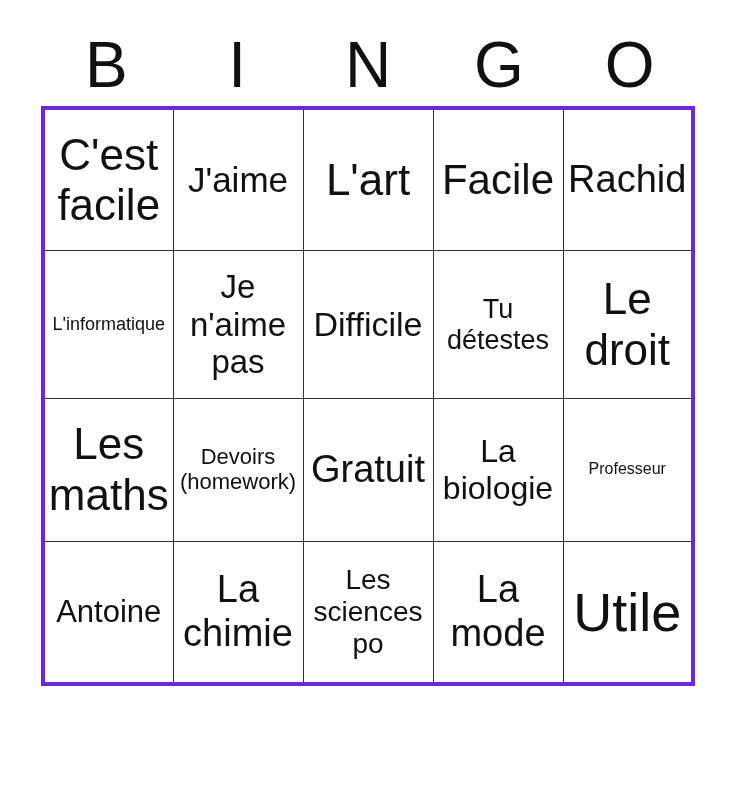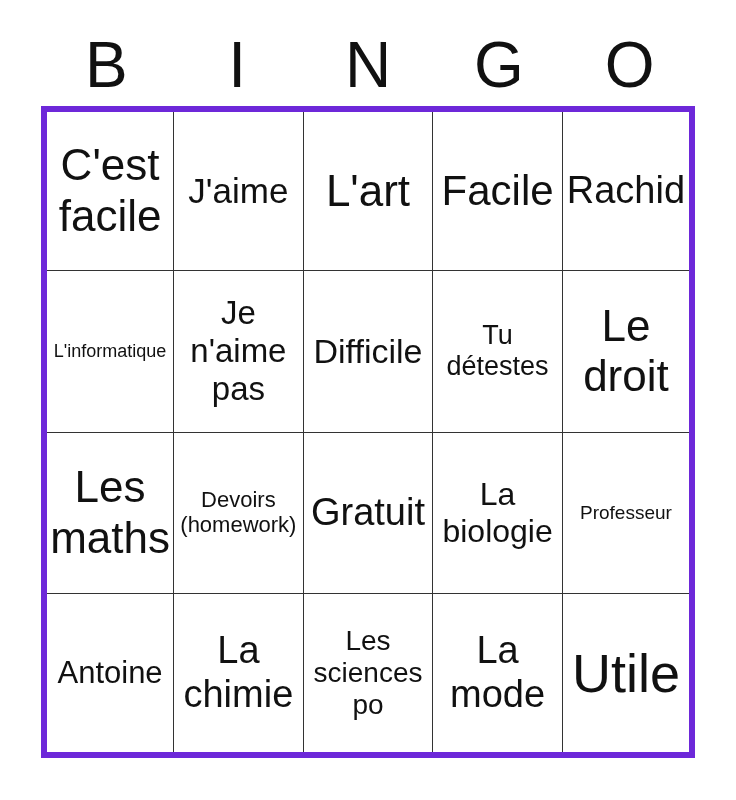--- a/index.html
+++ b/index.html
@@ -22,44 +22,44 @@
   .title .letter {
     flex: 1 1 0;
     text-align: center;
     font-size: 64px;
     line-height: 1;
     font-weight: 400;
     color: #111111;
   }
   table.grid {
     width: 654px;
-    height: 652px;
+    height: 580px;
     margin: 4px auto;
     border-collapse: collapse;
     table-layout: fixed;
-    border: 6px solid #6d28d9;
+    border: 4px solid #6d28d9;
   }
   table.grid td {
     border: 1.5px solid #333333;
     text-align: center;
     vertical-align: middle;
     padding: 2px;
     height: 20%;
     overflow: hidden;
     cursor: pointer;
   }
   td .txt {
     display: inline-block;
     white-space: pre-line;
     line-height: 1.15;
     color: #111111;
   }
   
   .fs18{font-size:18px}.fs21{font-size:21px}.fs22{font-size:22px}
-  .fs24{font-size:19px}.fs27{font-size:27px}
+  .fs24{font-size:16px}.fs27{font-size:27px}
   .fs28{font-size:28px}.fs31{font-size:31px}.fs32{font-size:32px}
   .fs33{font-size:33px}.fs34{font-size:34px}.fs35{font-size:35px}
   .fs36{font-size:36px}.fs38{font-size:38px}.fs40{font-size:38px}
   .fs42{font-size:42px}.fs44{font-size:44px}.fs46{font-size:44px}
   .fs50{font-size:54px}
 </style>
 </head>
 <body>
 
 <div class="page">

